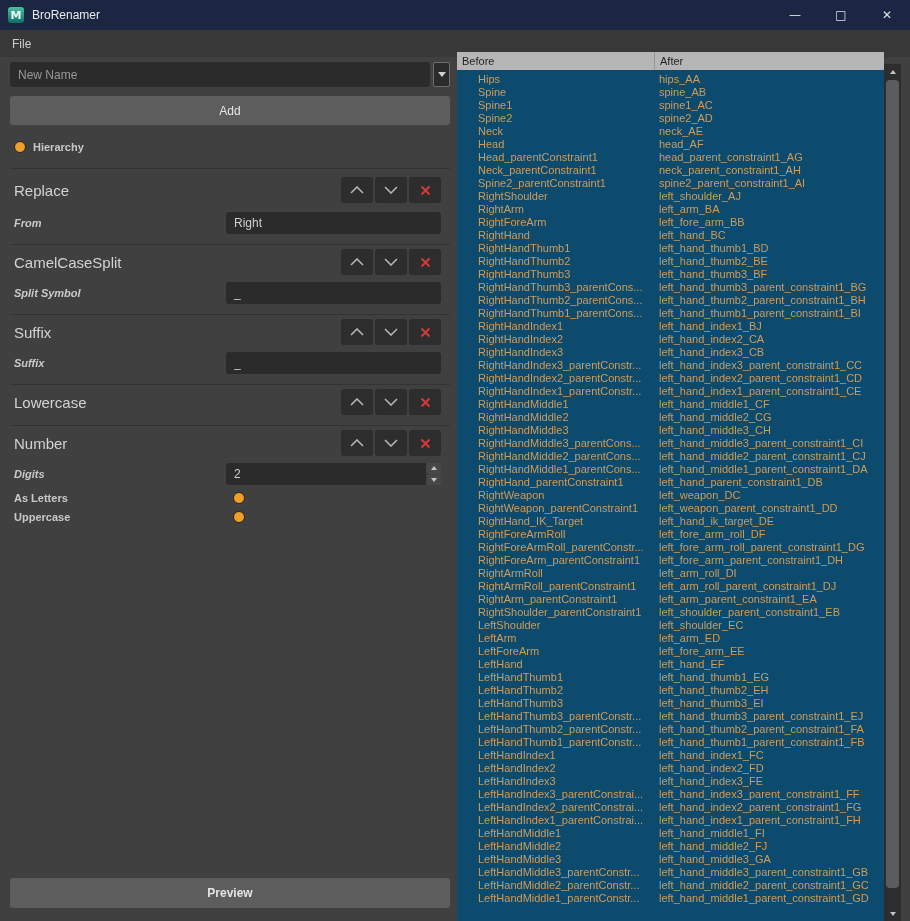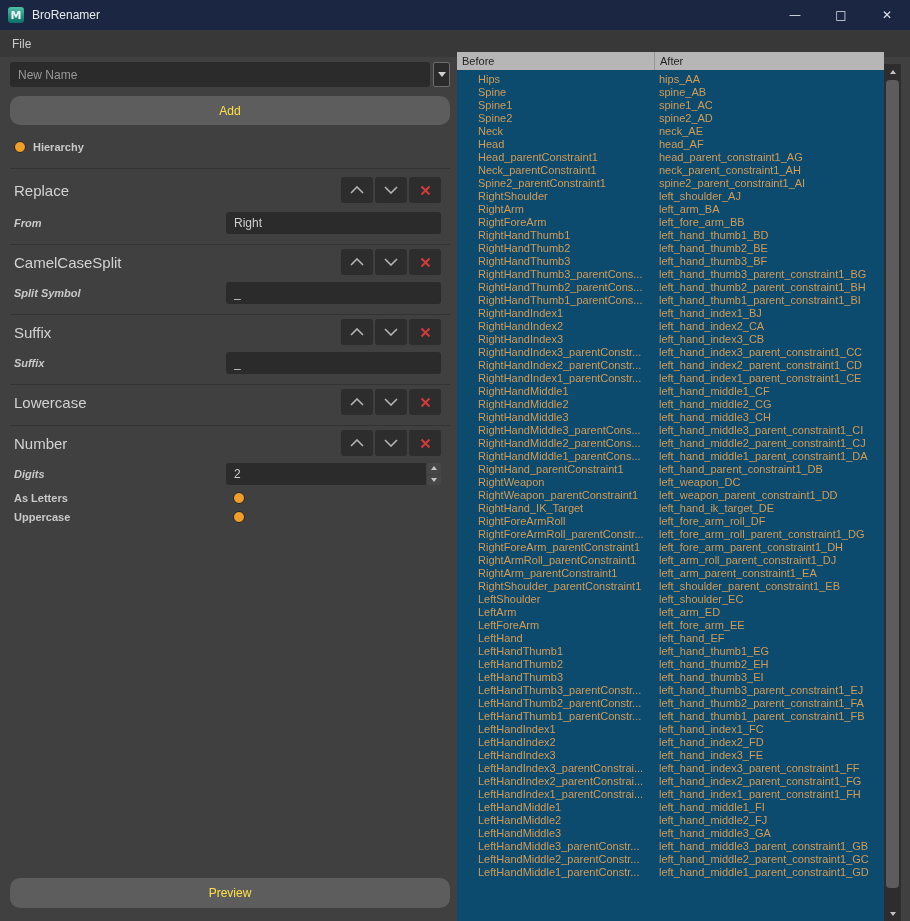--- a/index.html
+++ b/index.html
@@ -29,21 +29,21 @@
   .left-panel { position:absolute; left:10px; top:57px; width:440px; bottom:0; }
   .newname-row { margin-top:5px; display:flex; height:25px; }
   .text-input { background:#2b2b2b; border:none; border-radius:3px;
     color:#cfcfcf; padding:0 8px; font-size:12px; font-family:inherit; outline:none; }
   .newname-input { flex:1; height:25px; }
   .newname-input::placeholder { color:#989898; }
   .combo-btn { width:17px; height:25px; margin-left:3px; background:#2b2b2b;
     border:1px solid #6d6d6d; border-radius:2px; display:flex; align-items:center; justify-content:center; padding:0; }
   .tri-down { width:0; height:0; border-left:4px solid transparent;
     border-right:4px solid transparent; border-top:5px solid #cfcfcf; }
-  .big-btn { background:#5d5d5d; border:none; border-radius:10px; color:#fde047;
+  .big-btn { background:#5d5d5d; border:none; border-radius:3px; color:#e5e5e5;
     font-size:12px; font-family:inherit; }
   .add-btn { margin-top:9px; width:100%; height:29px; }
   .check-dot { width:12px; height:12px; border-radius:50%; background:#2b2b2b;
     border:1px solid #252525; flex:none; }
   .check-dot.on { background:var(--accent); }
   .hierarchy-row { margin-top:15px; height:14px; display:flex; align-items:center; padding-left:4px; }
   .hierarchy-row .lbl { margin-left:7px; }
   .lbl { font-size:11px; font-weight:bold; color:#c9c9c9; }
   .hr { margin-top:14px; height:1px; background:#333333; }
   .hr.tight { margin-top:10px; }
@@ -62,21 +62,21 @@
   .spin-input { flex:1; height:22px; border-radius:3px 0 0 3px; }
   .spin-btns { width:14px; display:flex; flex-direction:column; gap:1px; margin-left:1px; }
   .spin-btn { flex:1; background:#474747; border:none; border-radius:2px;
     display:flex; align-items:center; justify-content:center; padding:0; }
   .tri-up-s { width:0; height:0; border-left:3px solid transparent; border-right:3px solid transparent; border-bottom:4px solid #c4c4c4; }
   .tri-dn-s { width:0; height:0; border-left:3px solid transparent; border-right:3px solid transparent; border-top:4px solid #c4c4c4; }
   .check-row { height:14px; display:flex; align-items:center; padding-left:4px; }
   .check-row.r1 { margin-top:6px; } .check-row.r2 { margin-top:5px; }
   .check-row .lbl { width:219px; flex:none; }
   .bottom-btns { position:absolute; left:0; right:0; bottom:13px; display:flex; gap:10px; }
-  .bottom-btn { flex:1; height:30px; }
+  .bottom-btn { flex:1; height:30px;font-weight:bold; }
   
   .table-wrap { position:absolute; left:457px; top:52px; width:427px; bottom:0;
     background:#0c4a6e; overflow:hidden; }
   .thead { display:flex; height:18px; background:var(--header-bg); }
   .th { font-size:11px; color:#242424; display:flex; align-items:center; padding-left:5px; }
   .th-before { width:198px; flex:none; border-right:1px solid #979797; }
   .th-after { flex:1; }
   .tbody { padding-top:3px; }
   .trow { display:flex; height:13px; }
   .tcell { font-size:11px; line-height:13px; white-space:nowrap; overflow:hidden; }
@@ -340,20 +340,24 @@
       </div>
       <div class="trow">
         <div class="tcell tc-before">RightArm</div>
         <div class="tcell tc-after">left_arm_BA</div>
       </div>
       <div class="trow">
         <div class="tcell tc-before">RightForeArm</div>
         <div class="tcell tc-after">left_fore_arm_BB</div>
       </div>
       <div class="trow">
+        <div class="tcell tc-before">RightHand</div>
+        <div class="tcell tc-after">left_hand_BC</div>
+      </div>
+      <div class="trow">
         <div class="tcell tc-before">RightHandThumb1</div>
         <div class="tcell tc-after">left_hand_thumb1_BD</div>
       </div>
       <div class="trow">
         <div class="tcell tc-before">RightHandThumb2</div>
         <div class="tcell tc-after">left_hand_thumb2_BE</div>
       </div>
       <div class="trow">
         <div class="tcell tc-before">RightHandThumb3</div>
         <div class="tcell tc-after">left_hand_thumb3_BF</div>
@@ -438,20 +442,24 @@
         <div class="tcell tc-before">RightForeArmRoll</div>
         <div class="tcell tc-after">left_fore_arm_roll_DF</div>
       </div>
       <div class="trow">
         <div class="tcell tc-before">RightForeArmRoll_parentConstr...</div>
         <div class="tcell tc-after">left_fore_arm_roll_parent_constraint1_DG</div>
       </div>
       <div class="trow">
         <div class="tcell tc-before">RightForeArm_parentConstraint1</div>
         <div class="tcell tc-after">left_fore_arm_parent_constraint1_DH</div>
+      </div>
+      <div class="trow">
+        <div class="tcell tc-before">RightArmRoll</div>
+        <div class="tcell tc-after">left_arm_roll_DI</div>
       </div>
       <div class="trow">
         <div class="tcell tc-before">RightArmRoll_parentConstraint1</div>
         <div class="tcell tc-after">left_arm_roll_parent_constraint1_DJ</div>
       </div>
       <div class="trow">
         <div class="tcell tc-before">RightArm_parentConstraint1</div>
         <div class="tcell tc-after">left_arm_parent_constraint1_EA</div>
       </div>
       <div class="trow">

